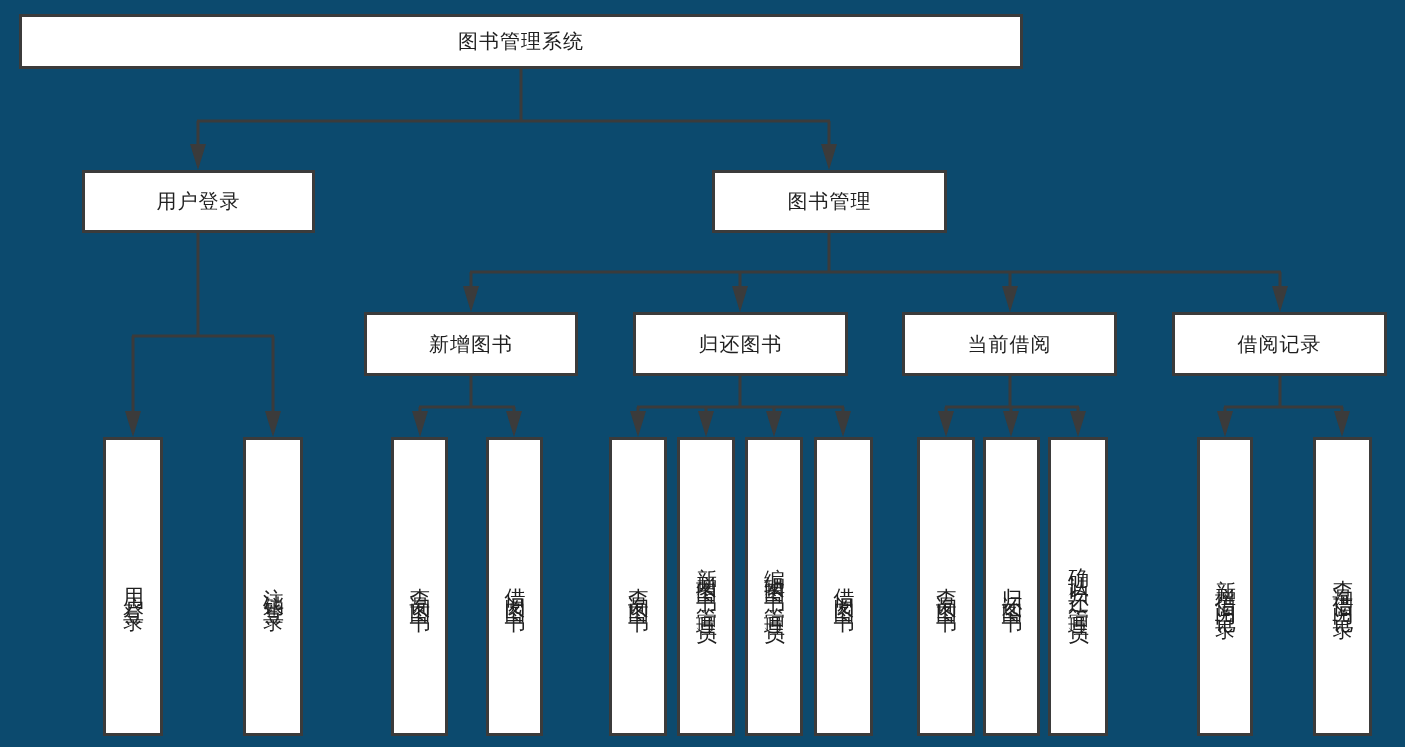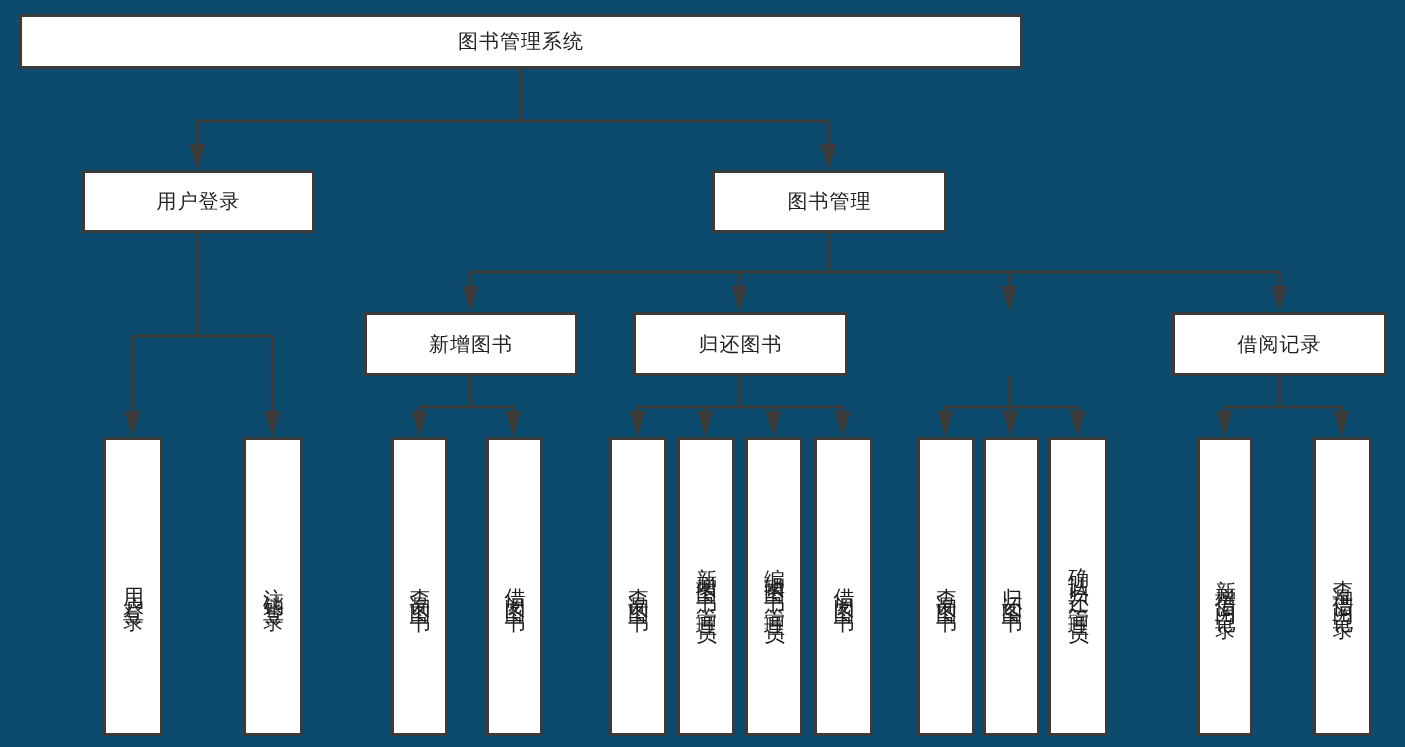--- a/index.html
+++ b/index.html
@@ -106,20 +106,23 @@
   <div class="node hbox" style="left:712px;top:170px;width:235px;height:63px">
     <span>图书管理</span>
   </div>
 
   <div class="node hbox" style="left:364px;top:312px;width:214px;height:64px">
     <span>新增图书</span>
   </div>
   <div class="node hbox" style="left:633px;top:312px;width:215px;height:64px">
     <span>归还图书</span>
   </div>
+  <div class="node hbox" style="left:902px;top:312px;width:215px;height:64px">
+    <span>当前借阅</span>
+  </div>
   <div class="node hbox" style="left:1172px;top:312px;width:215px;height:64px">
     <span>借阅记录</span>
   </div>
 
   <div class="node vbox" style="left:103px;top:437px;width:60px;height:299px">
     <span>用户登录</span>
   </div>
   <div class="node vbox" style="left:243px;top:437px;width:60px;height:299px">
     <span>注销登录</span>
   </div>

